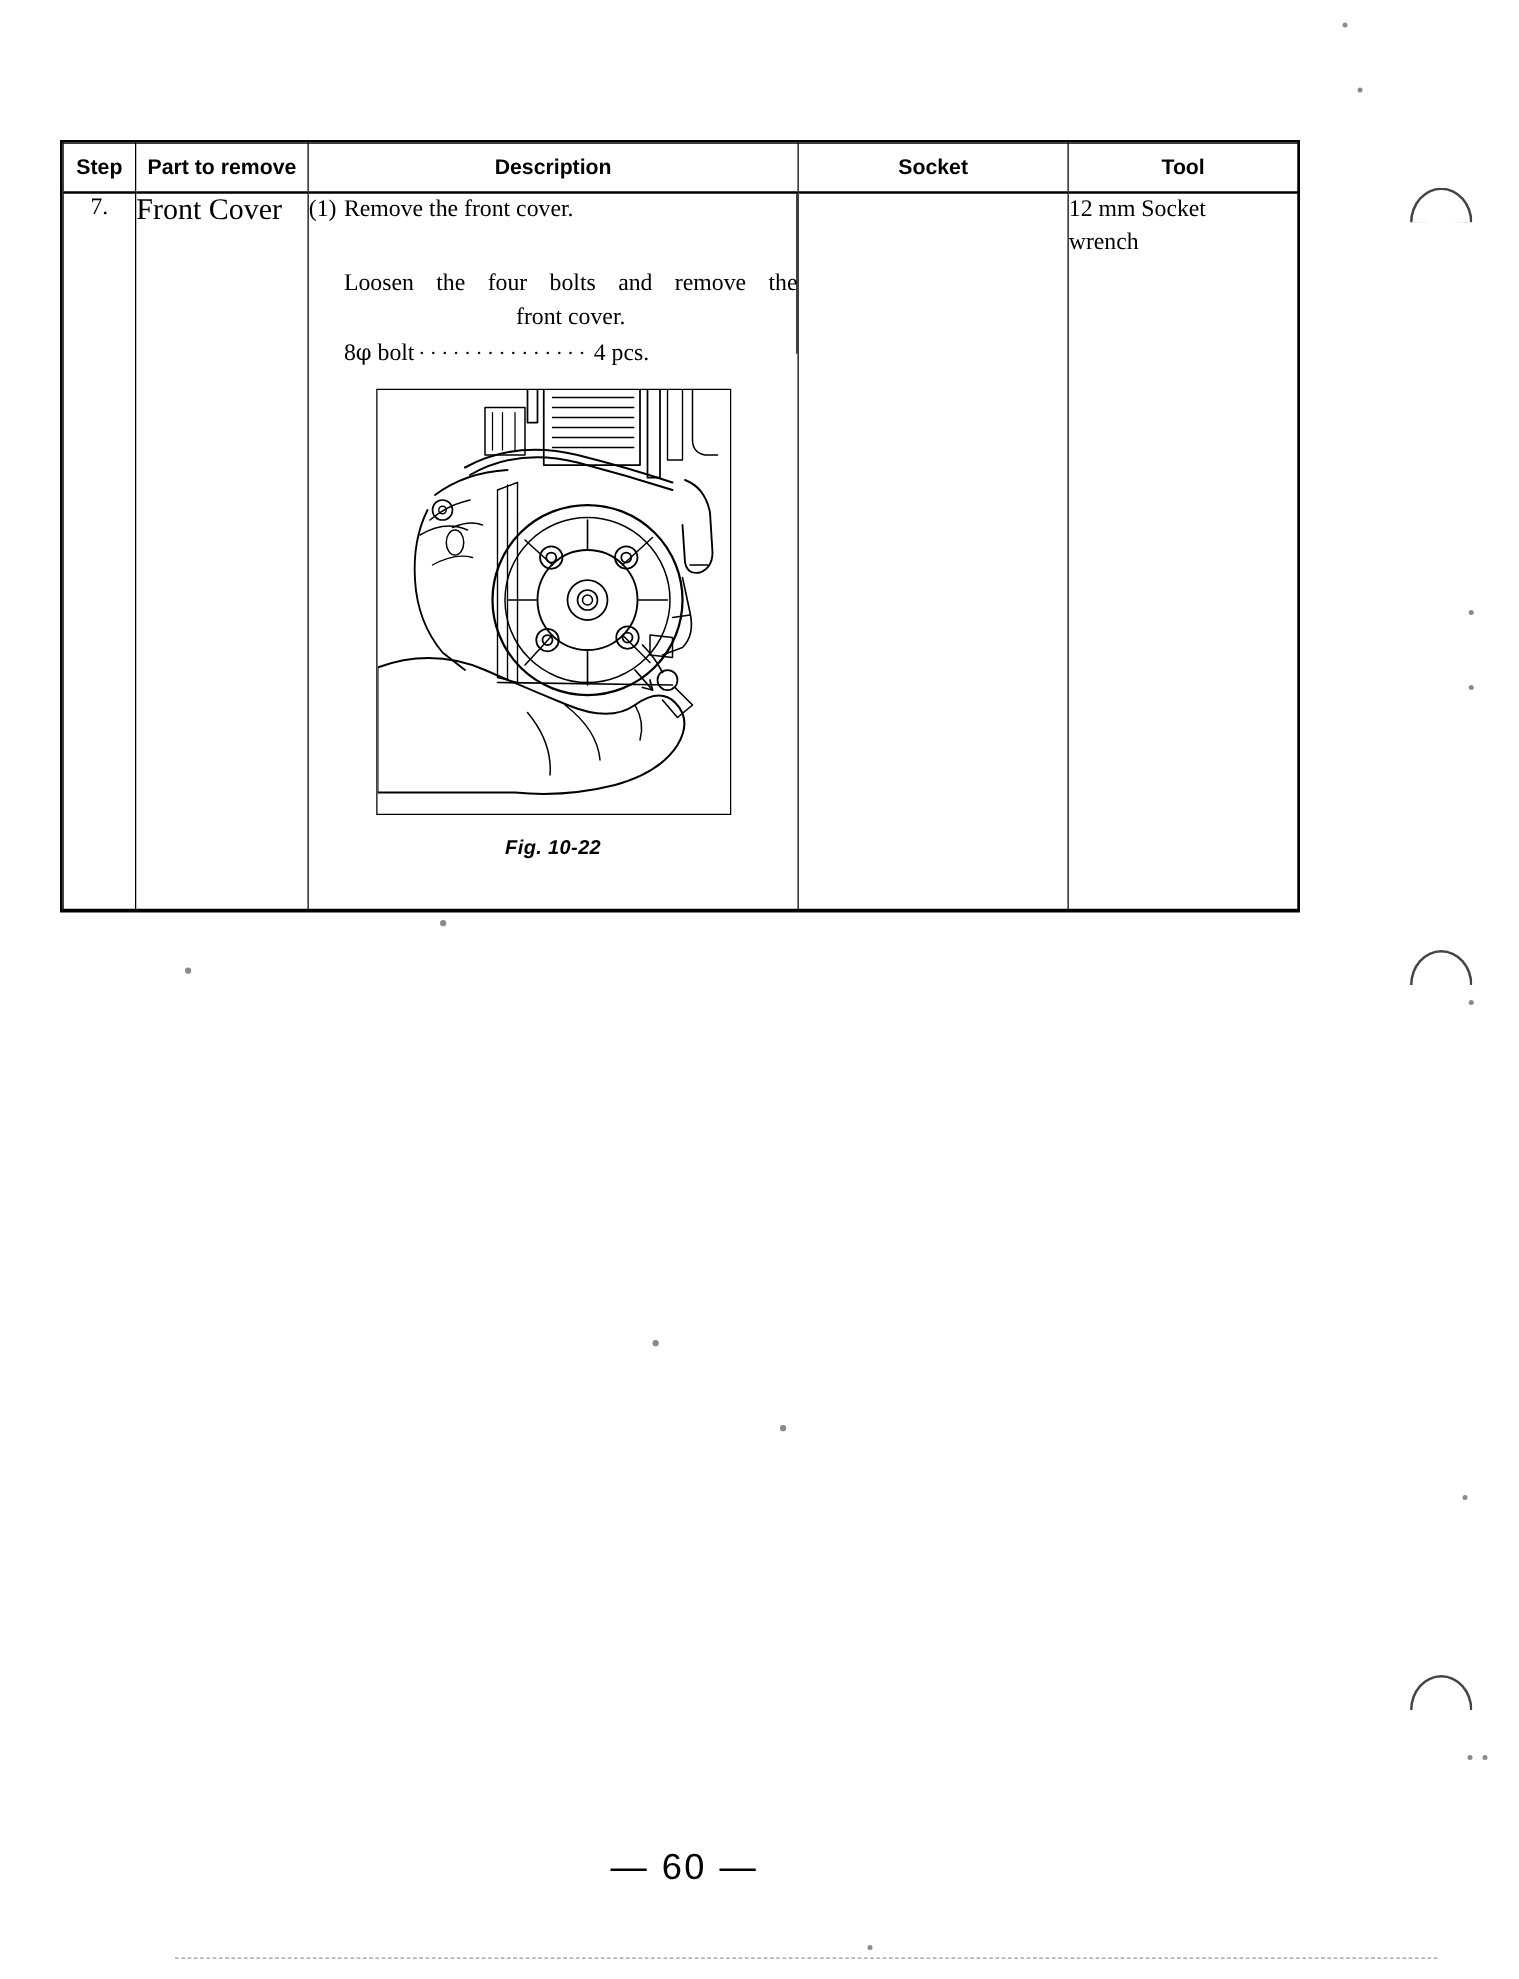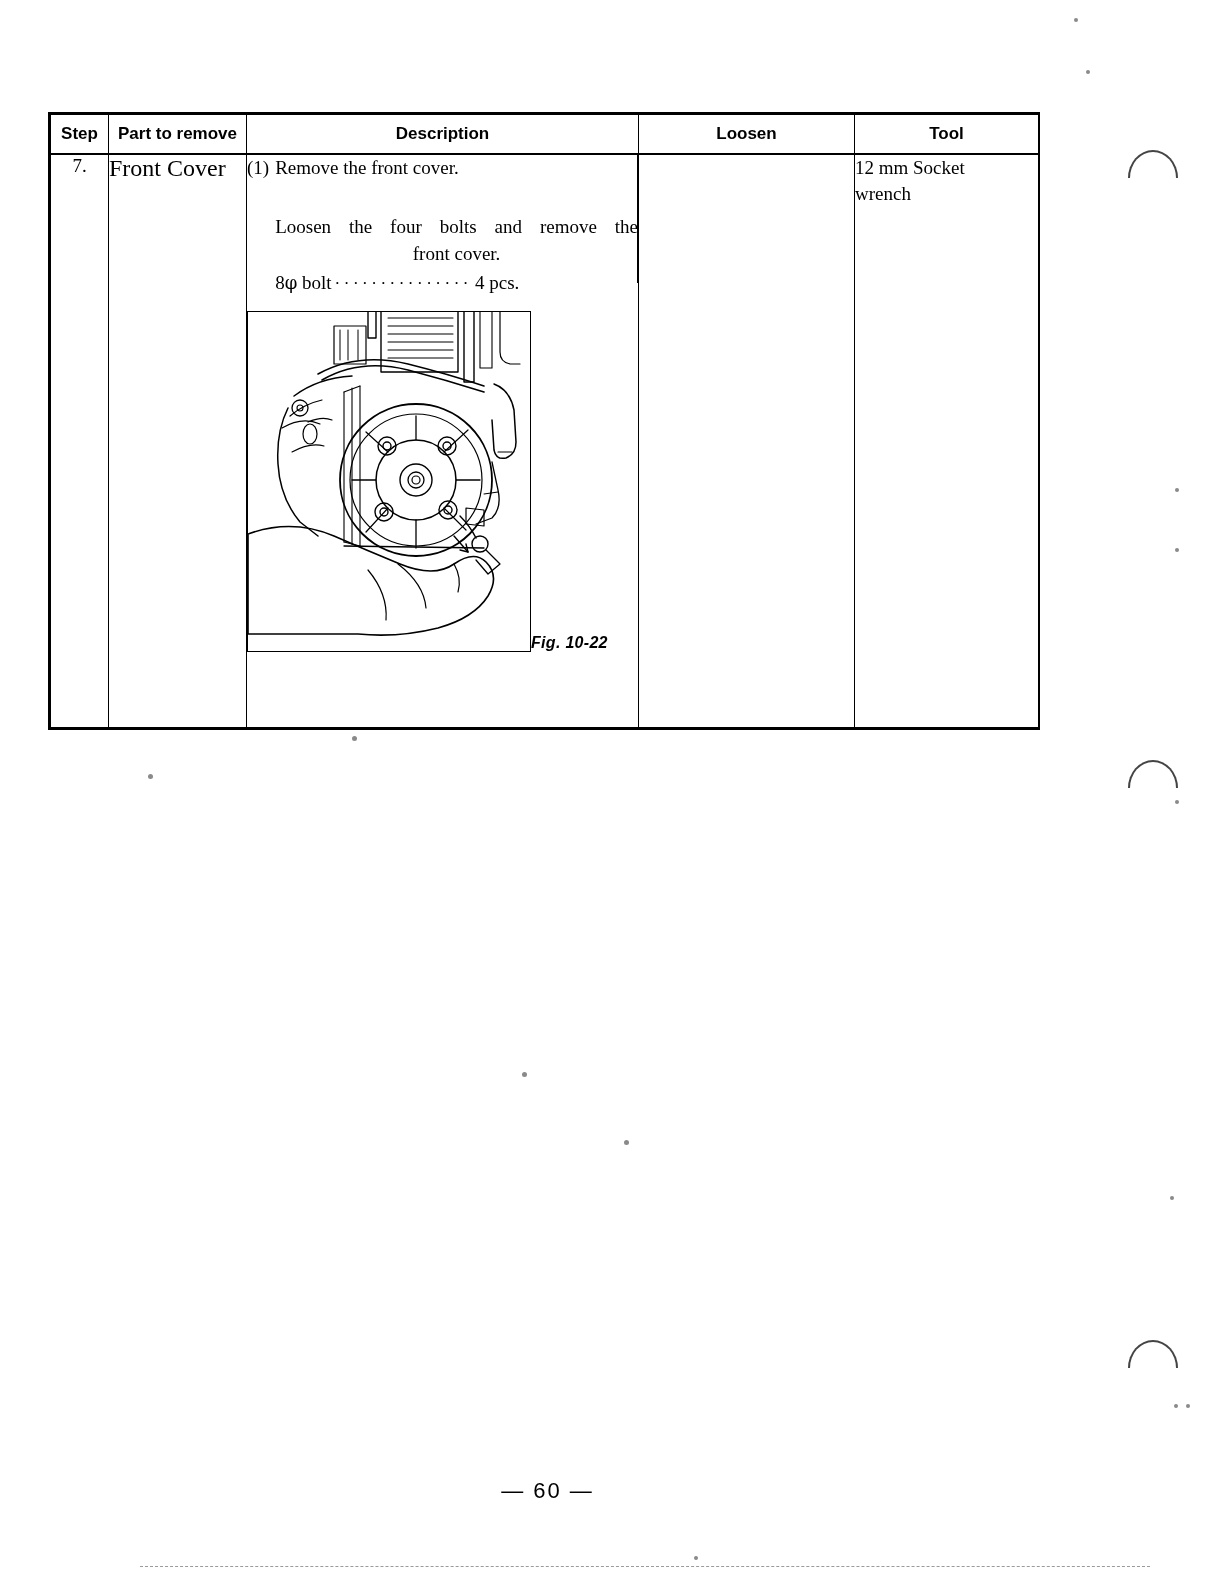--- a/index.html
+++ b/index.html
@@ -125,22 +125,22 @@
     top: 0;
     width: 1px;
     height: 128px;
     background: #000;
   }
 
   
   .figure-area {
     margin-top: 14px;
     display: flex;
-    flex-direction: row;
-    align-items: flex-end;
+    flex-direction: column;
+    align-items: center;
   }
   .fig-box {
     width: 282px;
     height: 339px;
     border: 1px solid #000;
     position: relative;
     overflow: hidden;
     background: #fff;
   }
   .fig-caption {
@@ -153,21 +153,21 @@
   }
 
   
   .page-num {
     position: absolute;
     left: 0;
     top: 1478px;
     width: 1095px;
     text-align: center;
     font-family: "Liberation Sans", sans-serif;
-    font-size: 22px;
+    font-size: 29px;
     letter-spacing: 2px;
   }
 
   
   .edge-arc {
     position: absolute;
     width: 46px;
     height: 26px;
     border-top: 2px solid #444;
     border-left: 2px solid #444;
@@ -212,21 +212,21 @@
         <col class="c-part">
         <col class="c-desc">
         <col class="c-rem">
         <col class="c-tool">
     </colgroup>
     <thead>
       <tr>
         <th>Step</th>
         <th>Part to remove</th>
         <th>Description</th>
-        <th>Loosen</th>
+        <th>Socket</th>
         <th>Tool</th>
       </tr>
     </thead>
     <tbody>
       <tr>
         <td class="step-cell">7.</td>
         <td class="part-cell">Front Cover</td>
         <td class="desc-cell">
           <div class="inner-rule"></div>
           <div class="desc-block">

